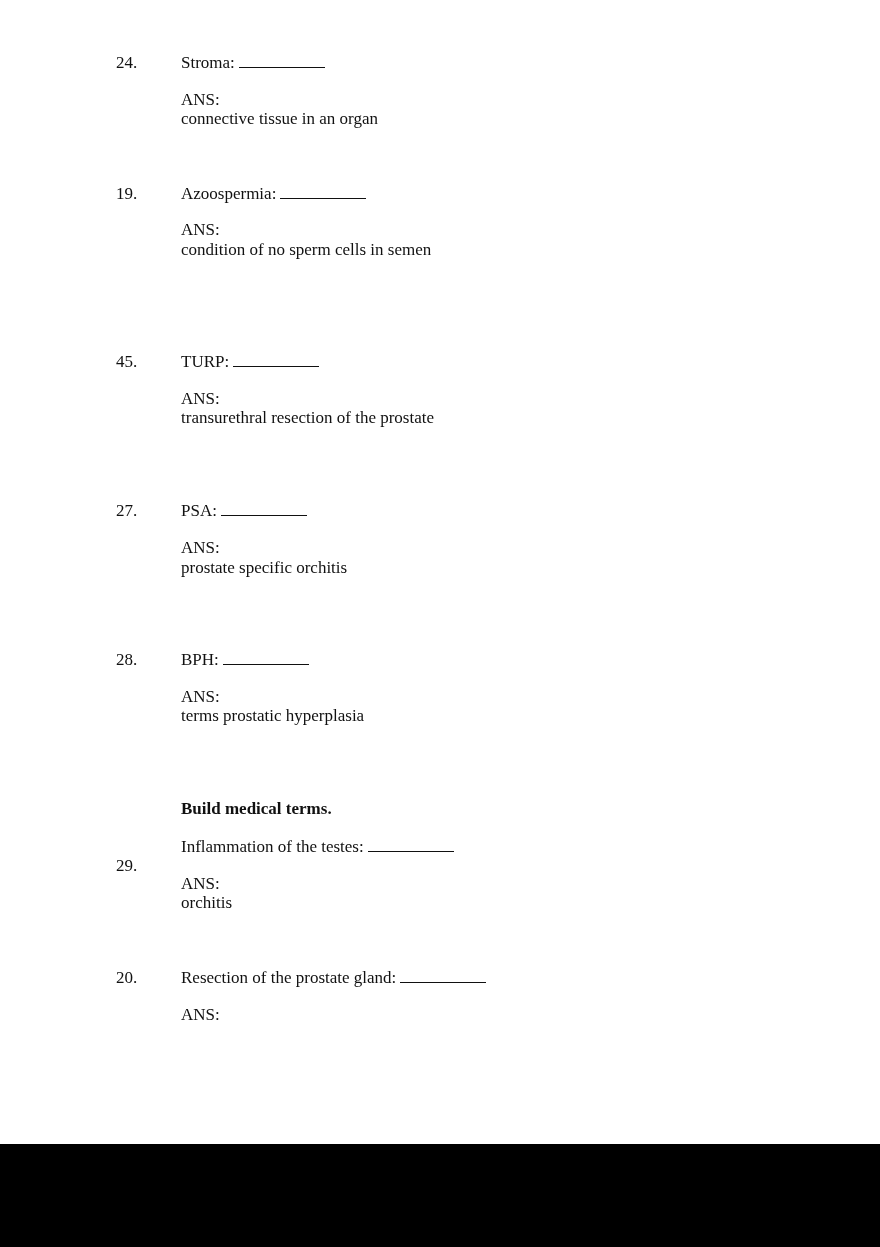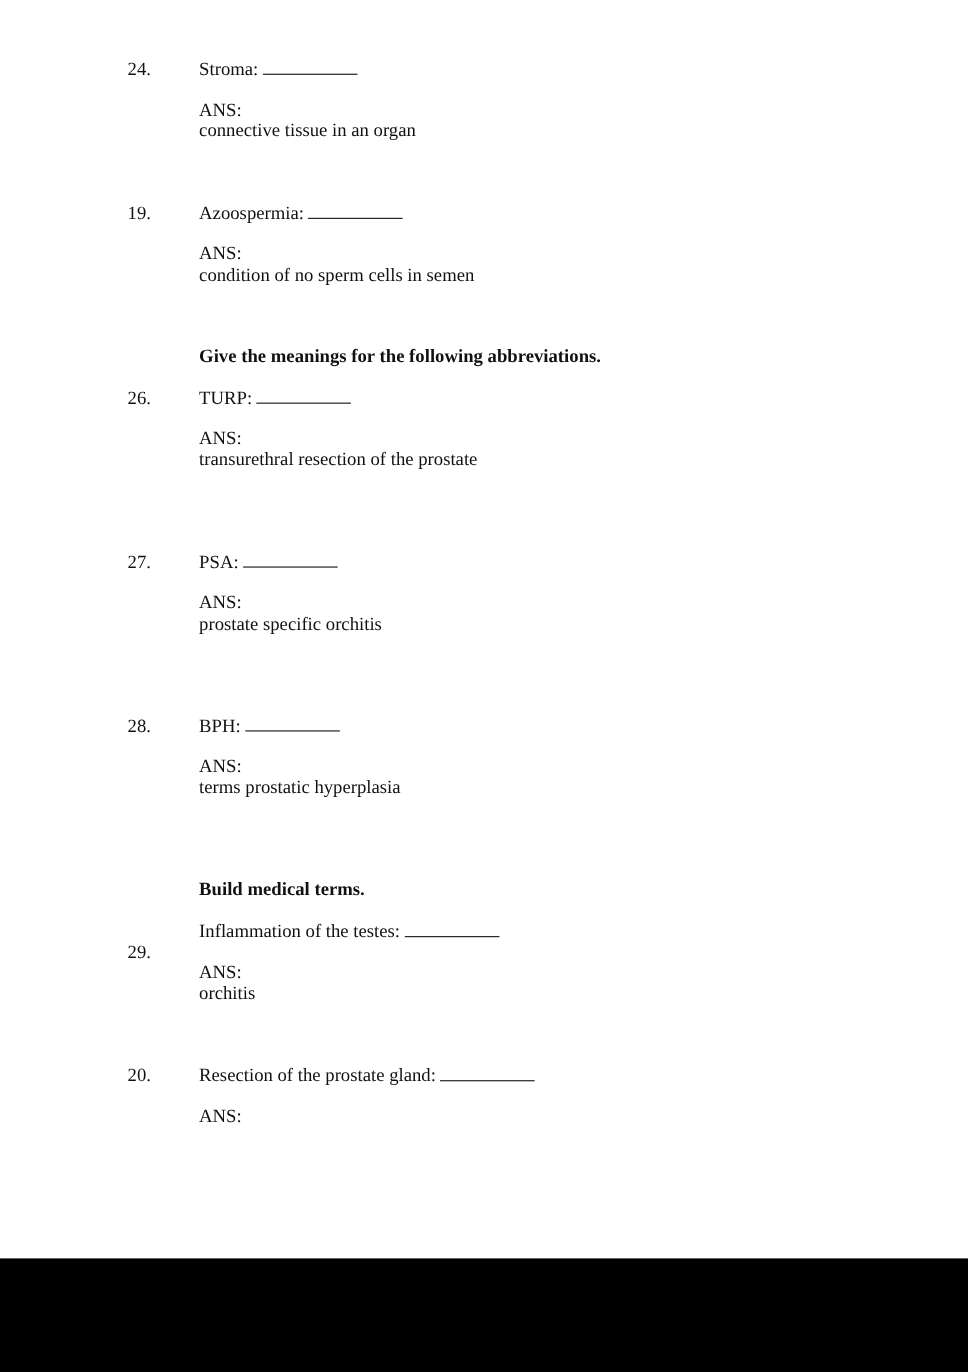--- a/index.html
+++ b/index.html
@@ -30,24 +30,23 @@
     <span class="line txt" style="top:109px">connective tissue in an organ</span>
   </div>
 
   <div>
     <span class="line num" style="top:184px">19.</span>
     <span class="line txt" style="top:184px"><span>Azoospermia:</span><span class="blank"></span></span>
     <span class="line txt" style="top:220px">ANS:</span>
     <span class="line txt" style="top:240px">condition of no sperm cells in semen</span>
   </div>
 
-  <span class="line txt bold" style="top:314px">Give the meanings for the following abbreviations.</span>
 
   <div>
-    <span class="line num" style="top:352px">26.</span>
+    <span class="line num" style="top:352px">45.</span>
     <span class="line txt" style="top:352px"><span>TURP:</span><span class="blank"></span></span>
     <span class="line txt" style="top:389px">ANS:</span>
     <span class="line txt" style="top:408px">transurethral resection of the prostate</span>
   </div>
 
   <div>
     <span class="line num" style="top:501px">27.</span>
     <span class="line txt" style="top:501px"><span>PSA:</span><span class="blank"></span></span>
     <span class="line txt" style="top:538px">ANS:</span>
     <span class="line txt" style="top:558px">prostate specific orchitis</span>

